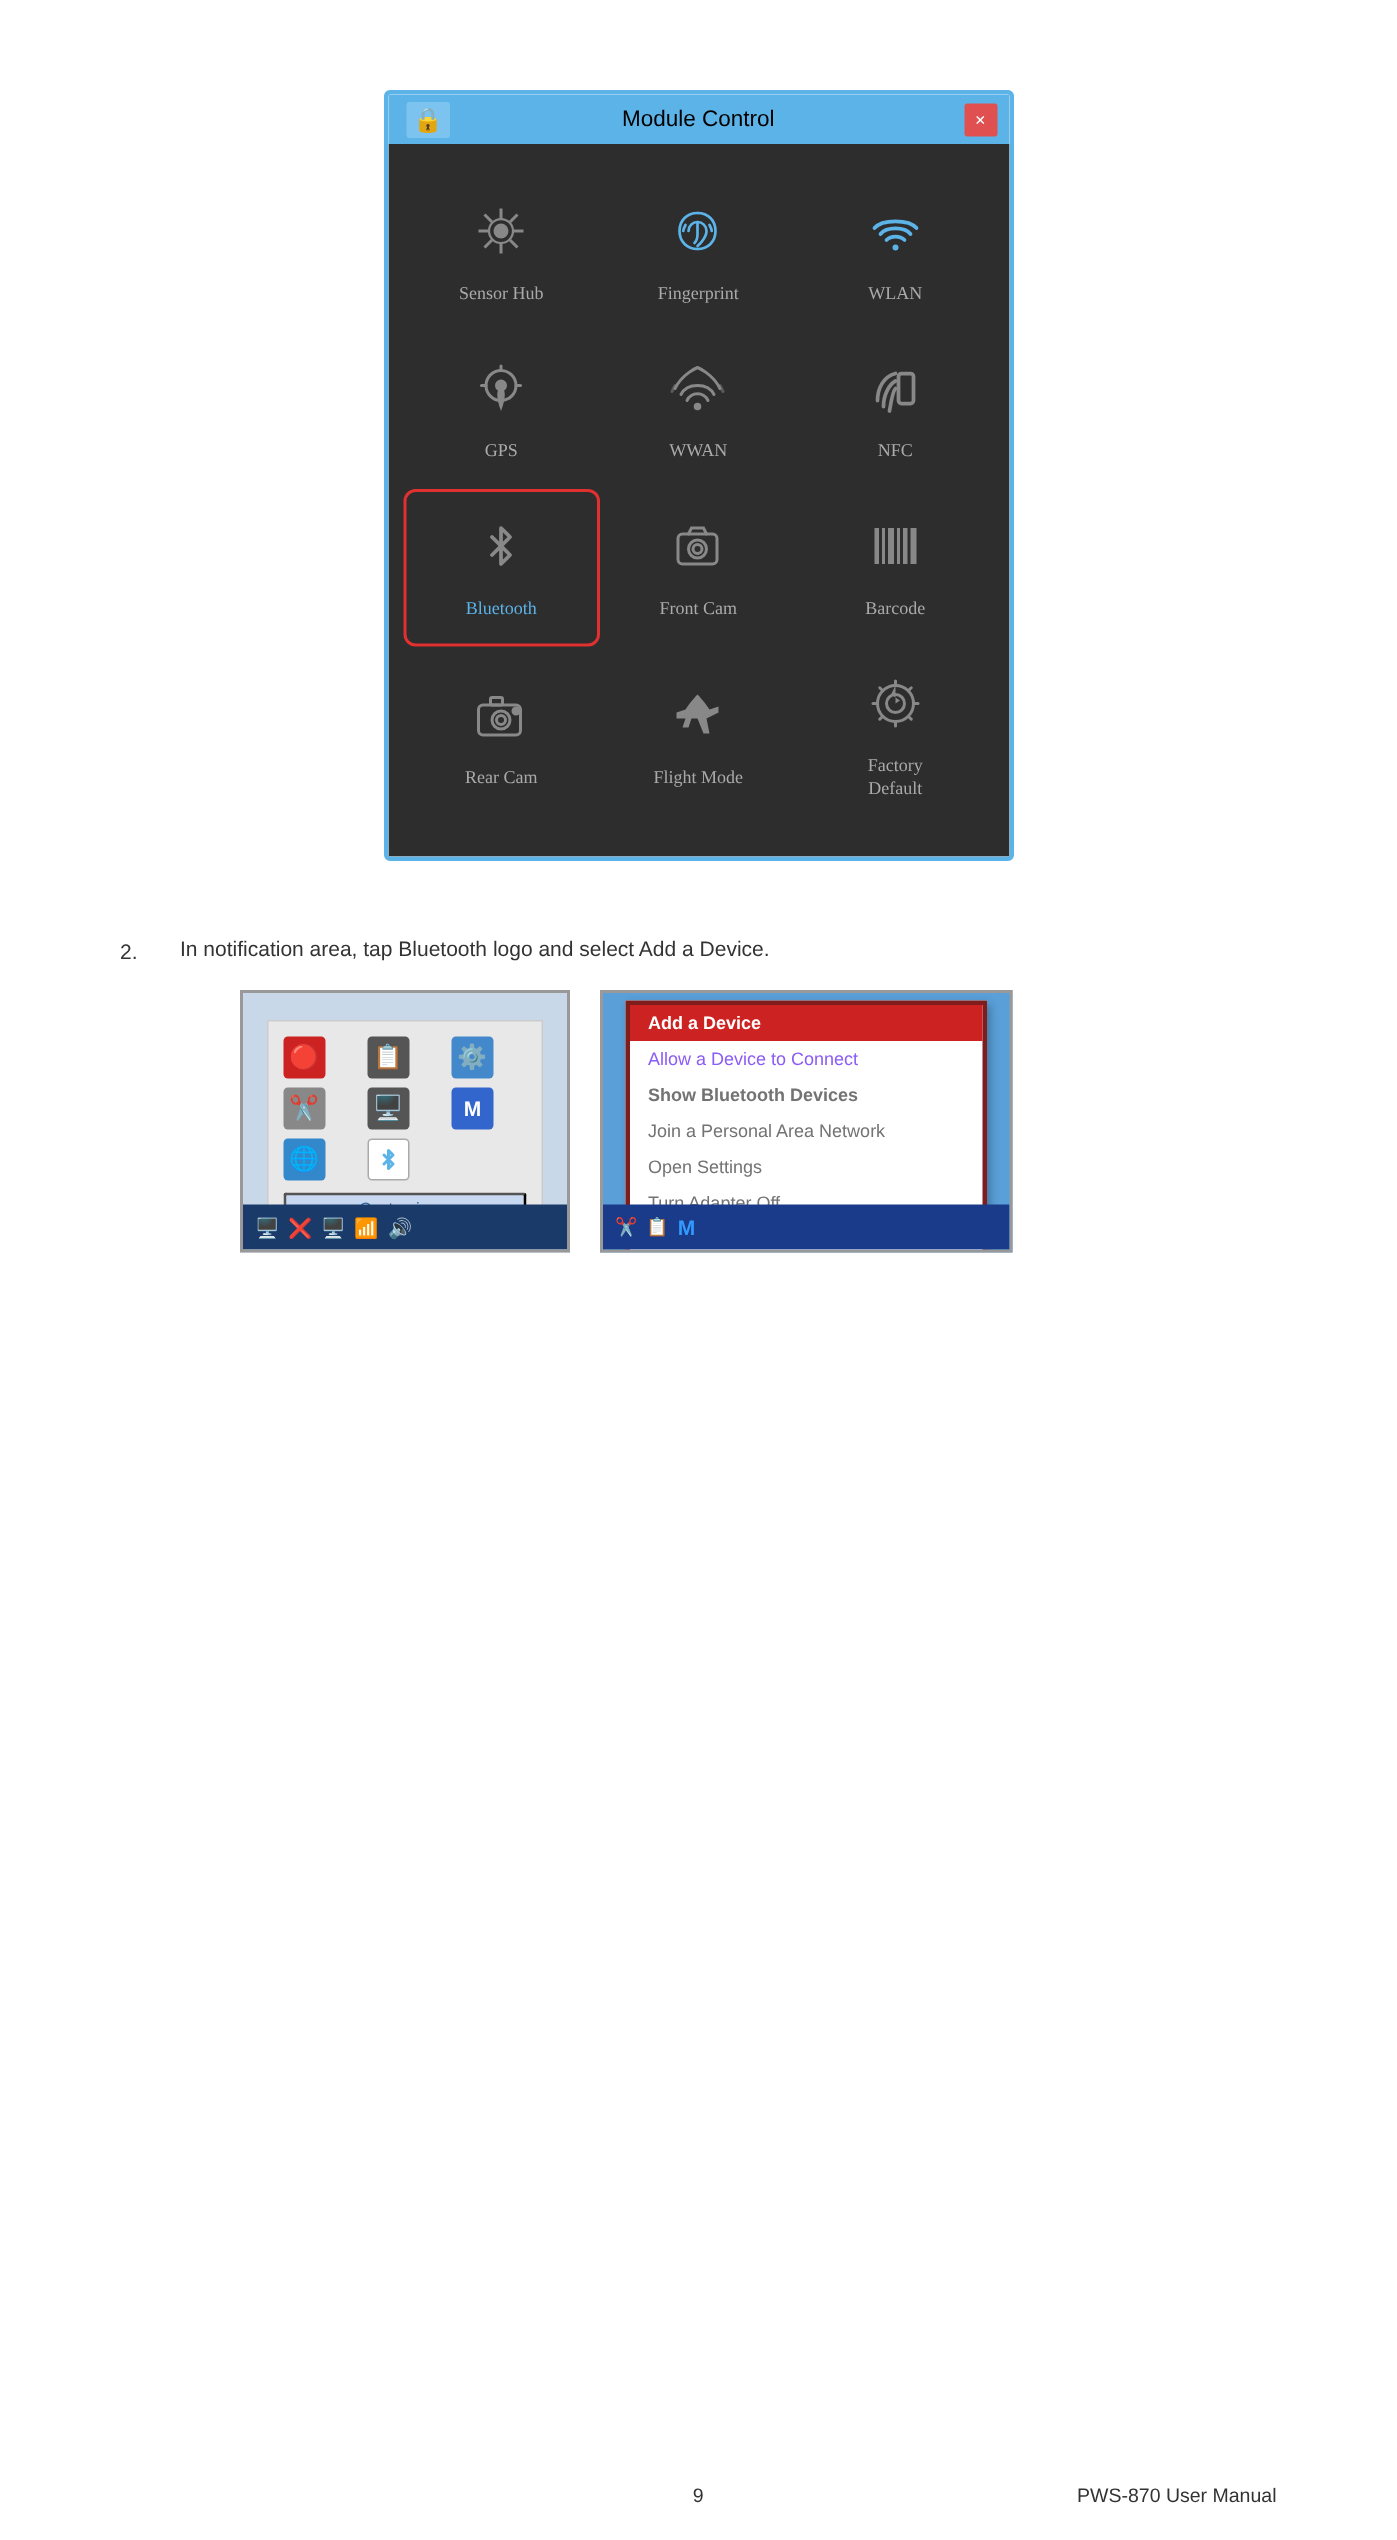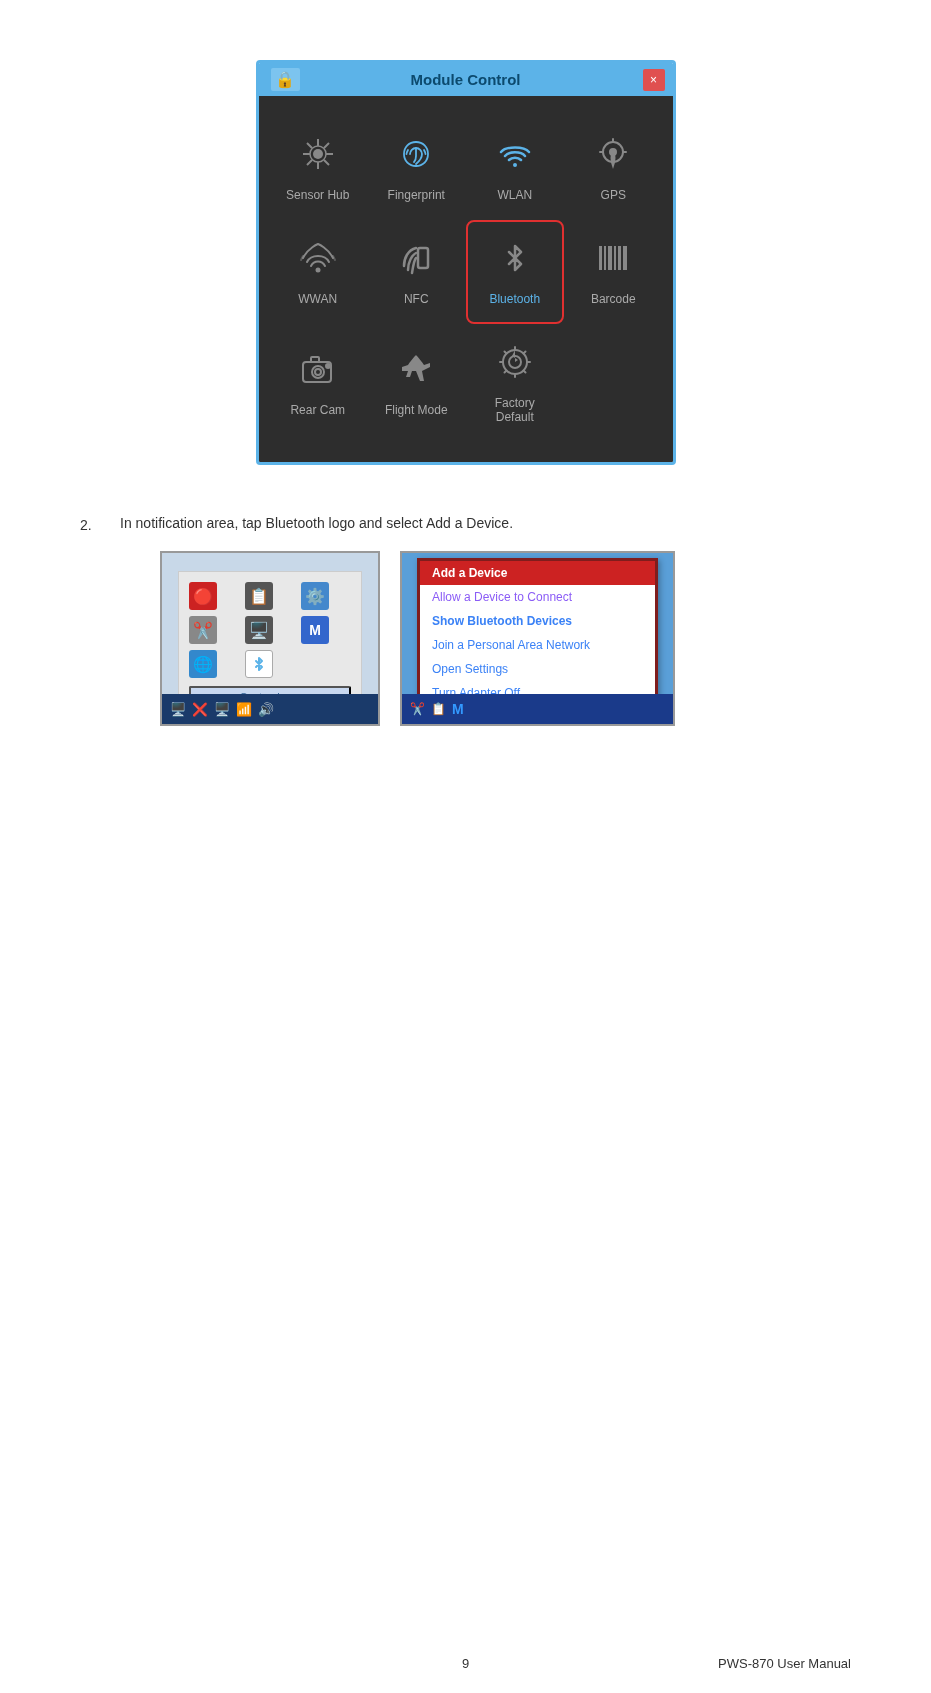--- a/index.html
+++ b/index.html
@@ -38,22 +38,22 @@
       left: 12px;
       color: #2a5a8c;
       font-size: 16px;
       background: #7cc4ef;
       padding: 2px 5px;
       border-radius: 2px;
     }
 
     .window-title-text {
       font-size: 15px;
-      color: #0c4a6e;
-      font-weight: bold;
+      color: #000000;
+      font-weight: normal;
     }
 
     .window-close {
       position: absolute;
       right: 8px;
       background: #e05050;
       color: white;
       border: none;
       width: 22px;
       height: 22px;
@@ -65,22 +65,23 @@
       justify-content: center;
     }
 
     .window-body {
       background: #2d2d2d;
       padding: 20px 10px;
     }
 
     .module-grid {
       display: grid;
-      grid-template-columns: repeat(4, 1fr);
+      grid-template-columns: repeat(3, 1fr);
       gap: 0;
+      font-family: Liberation Serif, serif;
     }
 
     .module-item {
       display: flex;
       flex-direction: column;
       align-items: center;
       justify-content: center;
       padding: 18px 10px;
       cursor: pointer;
     }
@@ -216,21 +217,21 @@
       position: absolute;
       top: 5px;
       left: 15px;
       right: 15px;
       box-shadow: 2px 2px 6px rgba(0,0,0,0.3);
     }
 
     .context-menu-item {
       padding: 5px 12px;
       font-size: 12px;
-      color: #3b82f6;
+      color: #737373;
       cursor: pointer;
     }
 
     .context-menu-item:first-child {
       background: #cc2222;
       color: white;
       font-weight: bold;
     }
 
     .context-menu-item.greyed {
@@ -370,20 +371,31 @@
 
         <div class="module-item highlighted">
           <div class="icon-area">
             <svg class="svg-icon" viewBox="0 0 40 40" fill="none" stroke="#888" stroke-width="2.5" stroke-linecap="round" stroke-linejoin="round">
               <polyline points="14,14 26,26 20,32 20,8 26,14 14,26"></polyline>
             </svg>
           </div>
           <span class="item-label" style="color:#5cb3e8;">Bluetooth</span>
         </div>
 
+        <div class="module-item">
+          <div class="icon-area">
+            <svg class="svg-icon" viewBox="0 0 40 40" fill="none" stroke="#888" stroke-width="2" stroke-linecap="round">
+              <rect x="7" y="12" width="26" height="20" rx="3"></rect>
+              <circle cx="20" cy="22" r="6"></circle>
+              <circle cx="20" cy="22" r="3"></circle>
+              <path d="M14 12 L16 8 L24 8 L26 12"></path>
+            </svg>
+          </div>
+          <span class="item-label">Front Cam</span>
+        </div>
 
         <div class="module-item">
           <div class="icon-area">
             <svg class="svg-icon" viewBox="0 0 40 40" fill="#888">
               <rect x="6" y="8" width="3" height="24"></rect>
               <rect x="11" y="8" width="2" height="24"></rect>
               <rect x="15" y="8" width="4" height="24"></rect>
               <rect x="21" y="8" width="2" height="24"></rect>
               <rect x="25" y="8" width="3" height="24"></rect>
               <rect x="30" y="8" width="4" height="24"></rect>

